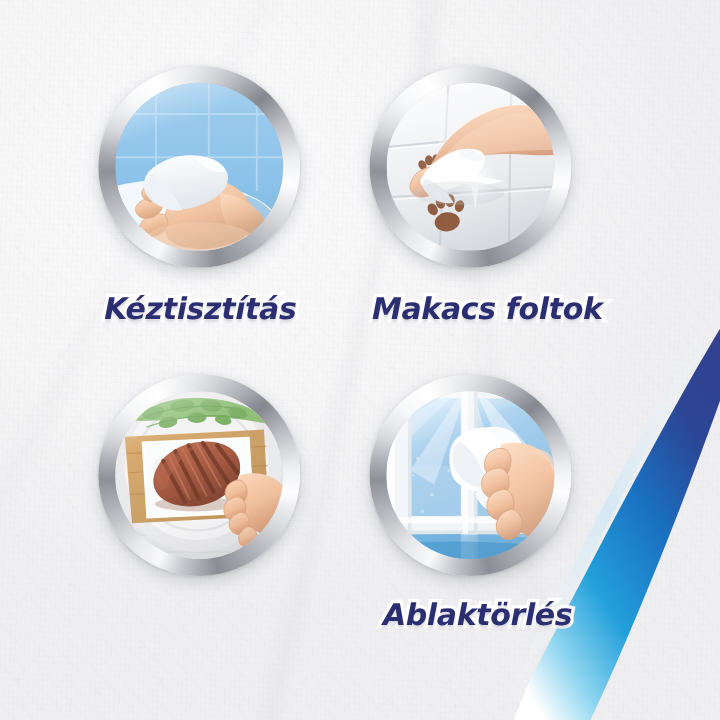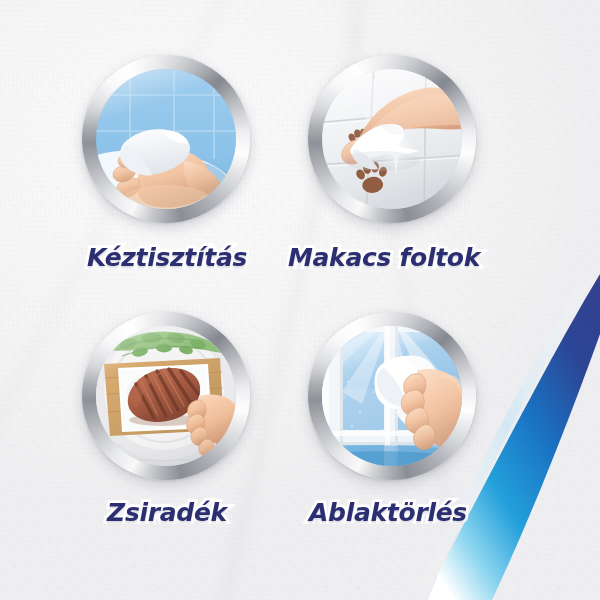--- a/index.html
+++ b/index.html
@@ -224,21 +224,21 @@
             <path d="M40 70 C30 70 22 76 20 84 C18 92 26 98 36 94 C44 90 46 78 40 70 Z"></path>
           </g>
           <path d="M30 78 C42 60 62 52 76 56 C84 58 84 68 76 76 C64 88 44 92 34 88 C28 86 27 82 30 78 Z" fill="#ffffff"></path>
           <path d="M33 80 C44 84 52 92 56 100 C46 102 36 96 32 90 C29 86 30 82 33 80 Z" fill="#eef1f4"></path>
           <path d="M58 56 C70 54 80 58 82 64 C74 68 64 64 58 56 Z" fill="#f6f8fa"></path>
           <ellipse cx="60" cy="92" rx="38" ry="10" fill="#c9cdd2" opacity=".25"></ellipse>
         </svg>
       </div>
     </div>
   </div>
-  <div class="label" style="left:254px;top:243px;">
+  <div class="label" style="left:276px;top:243px;">
     <span>Makacs foltok</span>
   </div>
 
   <div class="cell" style="left:82px;top:312px;">
     <div class="medallion">
       <div class="photo">
         <svg width="140" height="140" viewBox="0 0 140 140" xmlns="http://www.w3.org/2000/svg">
           <defs>
             <linearGradient id="woodG" x1="0" y1="0" x2="1" y2="1">
               <stop offset="0%" stop-color="#dcae72"></stop>
@@ -320,21 +320,20 @@
             <path d="M102 88 C94 89 89 95 91 102 C93 109 103 110 107 104 C111 98 108 88 102 88 Z"></path>
             <path d="M104 101 C97 103 93 109 96 115 C99 121 108 121 111 115 C114 109 110 100 104 101 Z"></path>
             <path d="M110 113 C104 116 101 122 104 127 C107 132 115 131 118 126 C120 120 116 112 110 113 Z"></path>
           </g>
           <circle cx="68" cy="64" r="70" fill="none"></circle>
         </svg>
       </div>
     </div>
   </div>
   <div class="label" style="left:37px;top:498px;">
-    <span>Zsiradék</span>
   </div>
 
   <div class="cell" style="left:308px;top:312px;">
     <div class="medallion">
       <div class="photo">
         <svg width="140" height="140" viewBox="0 0 140 140" xmlns="http://www.w3.org/2000/svg">
           <defs>
             <linearGradient id="skyG" x1="0.3" y1="0" x2="0.7" y2="1">
               <stop offset="0%" stop-color="#cfe6f7"></stop>
                 <stop offset="35%" stop-color="#a4cdec"></stop>
@@ -414,17 +413,17 @@
             <path d="M98 48 C88 46 80 54 82 64 C84 73 96 76 101 68 C106 60 104 50 98 48 Z"></path>
             <path d="M94 64 C84 64 77 72 80 82 C83 91 95 92 100 84 C105 76 101 64 94 64 Z"></path>
             <path d="M96 82 C87 84 81 92 85 101 C89 110 101 109 105 101 C109 92 104 80 96 82 Z"></path>
             <path d="M102 99 C94 102 89 110 93 118 C97 126 108 125 112 117 C116 109 110 96 102 99 Z"></path>
           </g>
           <path d="M118 50 C132 52 140 62 140 74 L140 58 C136 50 128 46 118 50 Z" fill="#fbdcc2" opacity=".6"></path>
         </svg>
       </div>
     </div>
   </div>
-  <div class="label" style="left:258px;top:498px;">
+  <div class="label" style="left:268px;top:498px;">
     <span>Ablaktörlés</span>
   </div>
 
 </div>
 
 </body></html>

